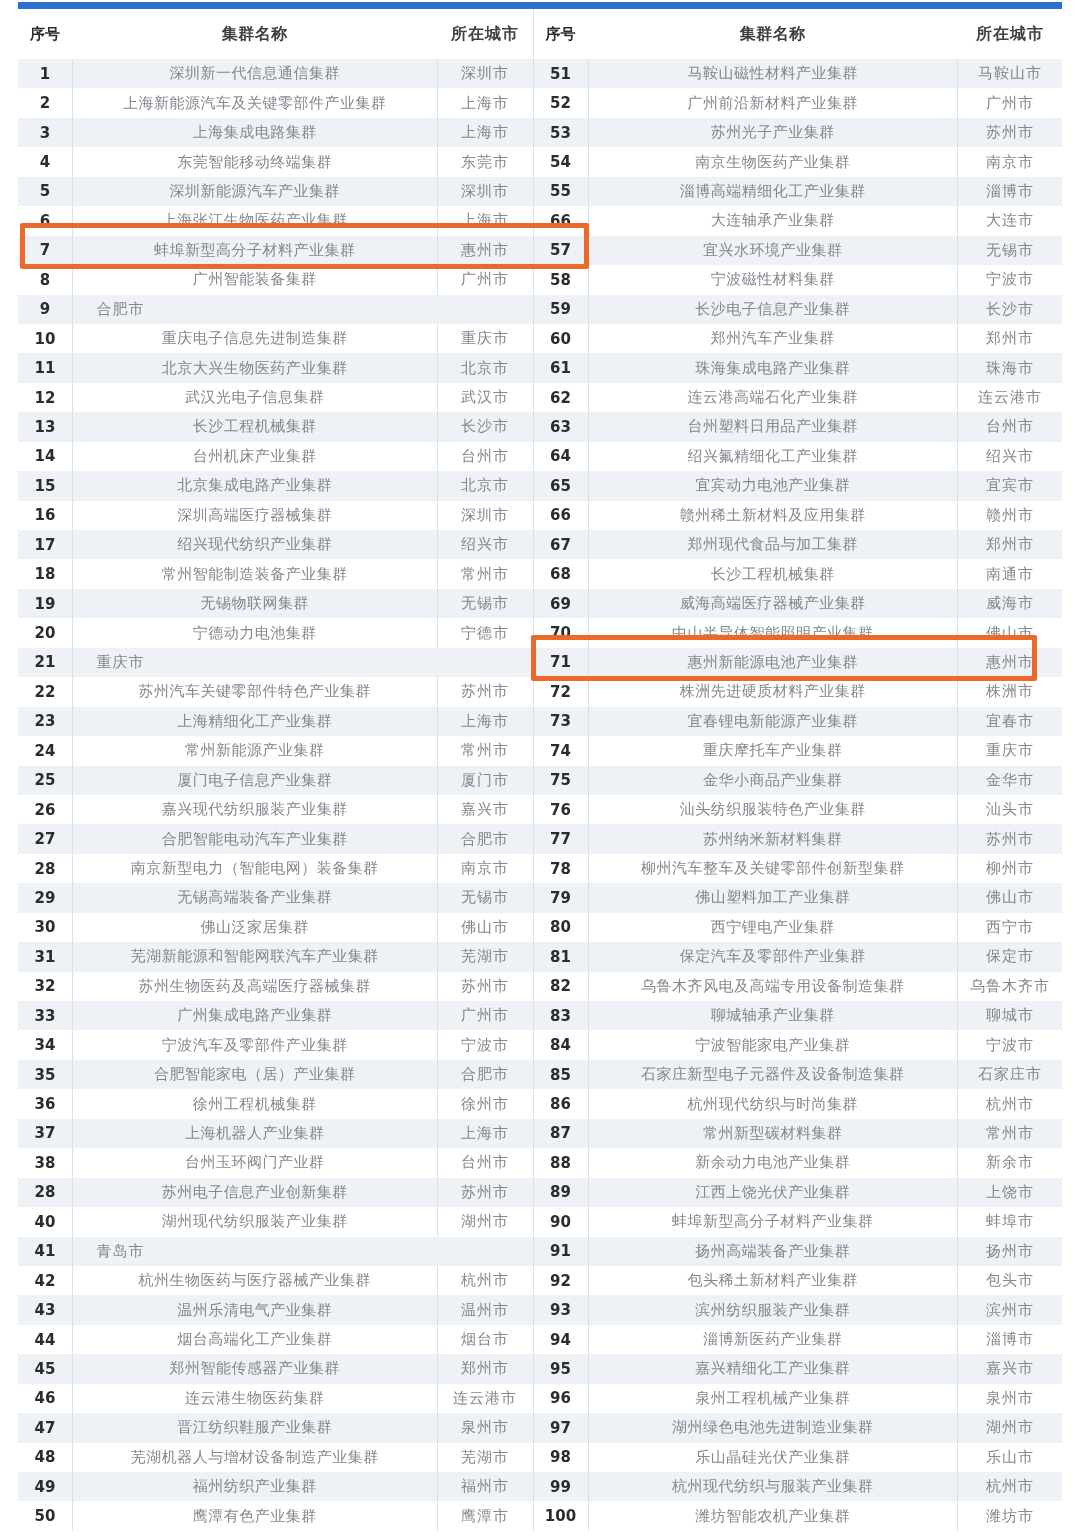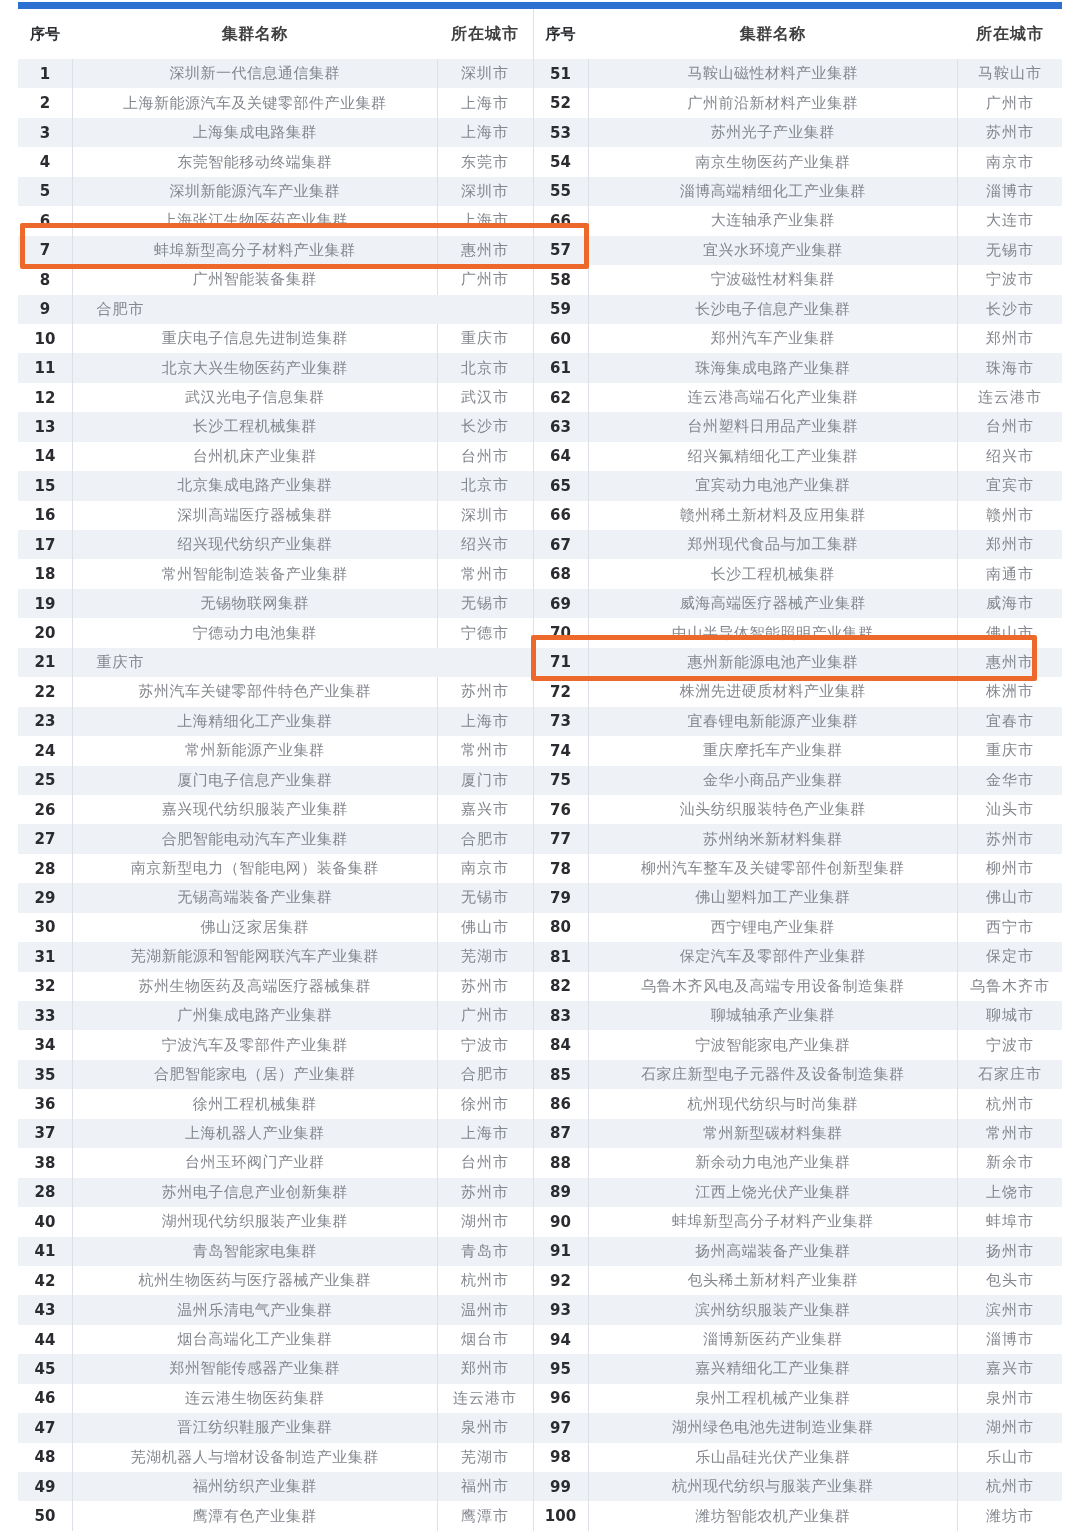--- a/index.html
+++ b/index.html
@@ -256,21 +256,20 @@
             <div class="cell cell-name">苏州电子信息产业创新集群</div>
             <div class="cell cell-city">苏州市</div>
           </div>
           <div class="row">
             <div class="cell cell-no">40</div>
             <div class="cell cell-name">湖州现代纺织服装产业集群</div>
             <div class="cell cell-city">湖州市</div>
           </div>
           <div class="row stripe">
             <div class="cell cell-no">41</div>
-            <div class="cell cell-name">青岛智能家电集群</div>
             <div class="cell cell-city">青岛市</div>
           </div>
           <div class="row">
             <div class="cell cell-no">42</div>
             <div class="cell cell-name">杭州生物医药与医疗器械产业集群</div>
             <div class="cell cell-city">杭州市</div>
           </div>
           <div class="row stripe">
             <div class="cell cell-no">43</div>
             <div class="cell cell-name">温州乐清电气产业集群</div>

